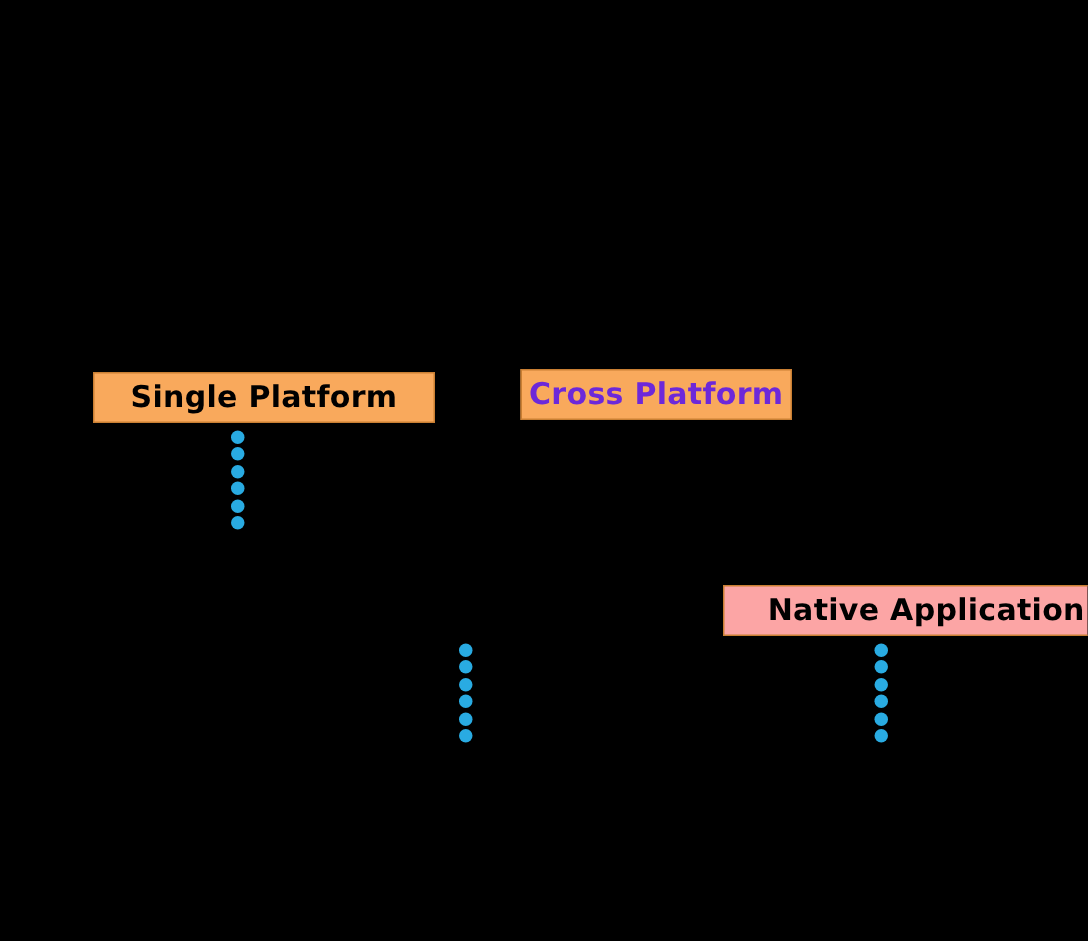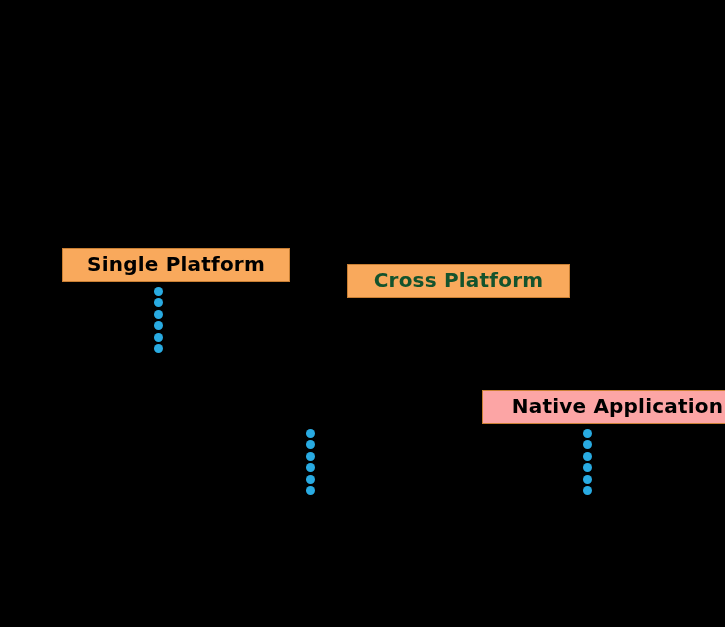--- a/index.html
+++ b/index.html
@@ -58,21 +58,21 @@
 </style>
 </head>
 <body style="background: rgb(0, 0, 0);">
 
 <div id="canvas" style="width: 725px; height: 627px; background: rgb(0, 0, 0);">
 
   <div class="node-box" id="node-single-platform" style="left: 62px; top: 248px; width: 228px; height: 34px; background: rgb(249, 169, 92); border-color: rgb(201, 127, 51); color: rgb(0, 0, 0);">
     <span class="node-label">Single Platform</span>
   </div>
 
-  <div class="node-box" id="node-cross-platform" style="left: 347px; top: 264px; width: 223px; height: 34px; background: rgb(249, 169, 92); border-color: rgb(201, 127, 51); color: #14532d;">
+  <div class="node-box" id="node-cross-platform" style="left: 347px; top: 246px; width: 181px; height: 34px; background: rgb(249, 169, 92); border-color: rgb(201, 127, 51); color: #6d28d9;">
     <span class="node-label">Cross Platform</span>
   </div>
 
 
   <div class="node-box" id="node-native-application" style="left: 482px; top: 390px; width: 271px; height: 34px; background: #fca5a5; border-color: rgb(201, 127, 51); color: rgb(0, 0, 0);">
     <span class="node-label">Native Application</span>
   </div>
 
   <div class="dotted-connector" id="connector-single-platform-connector" style="left: 153.5px; top: 287px; width: 9px; height: 66px;">
       <span class="dot" style="background: rgb(41, 171, 226);"></span>

